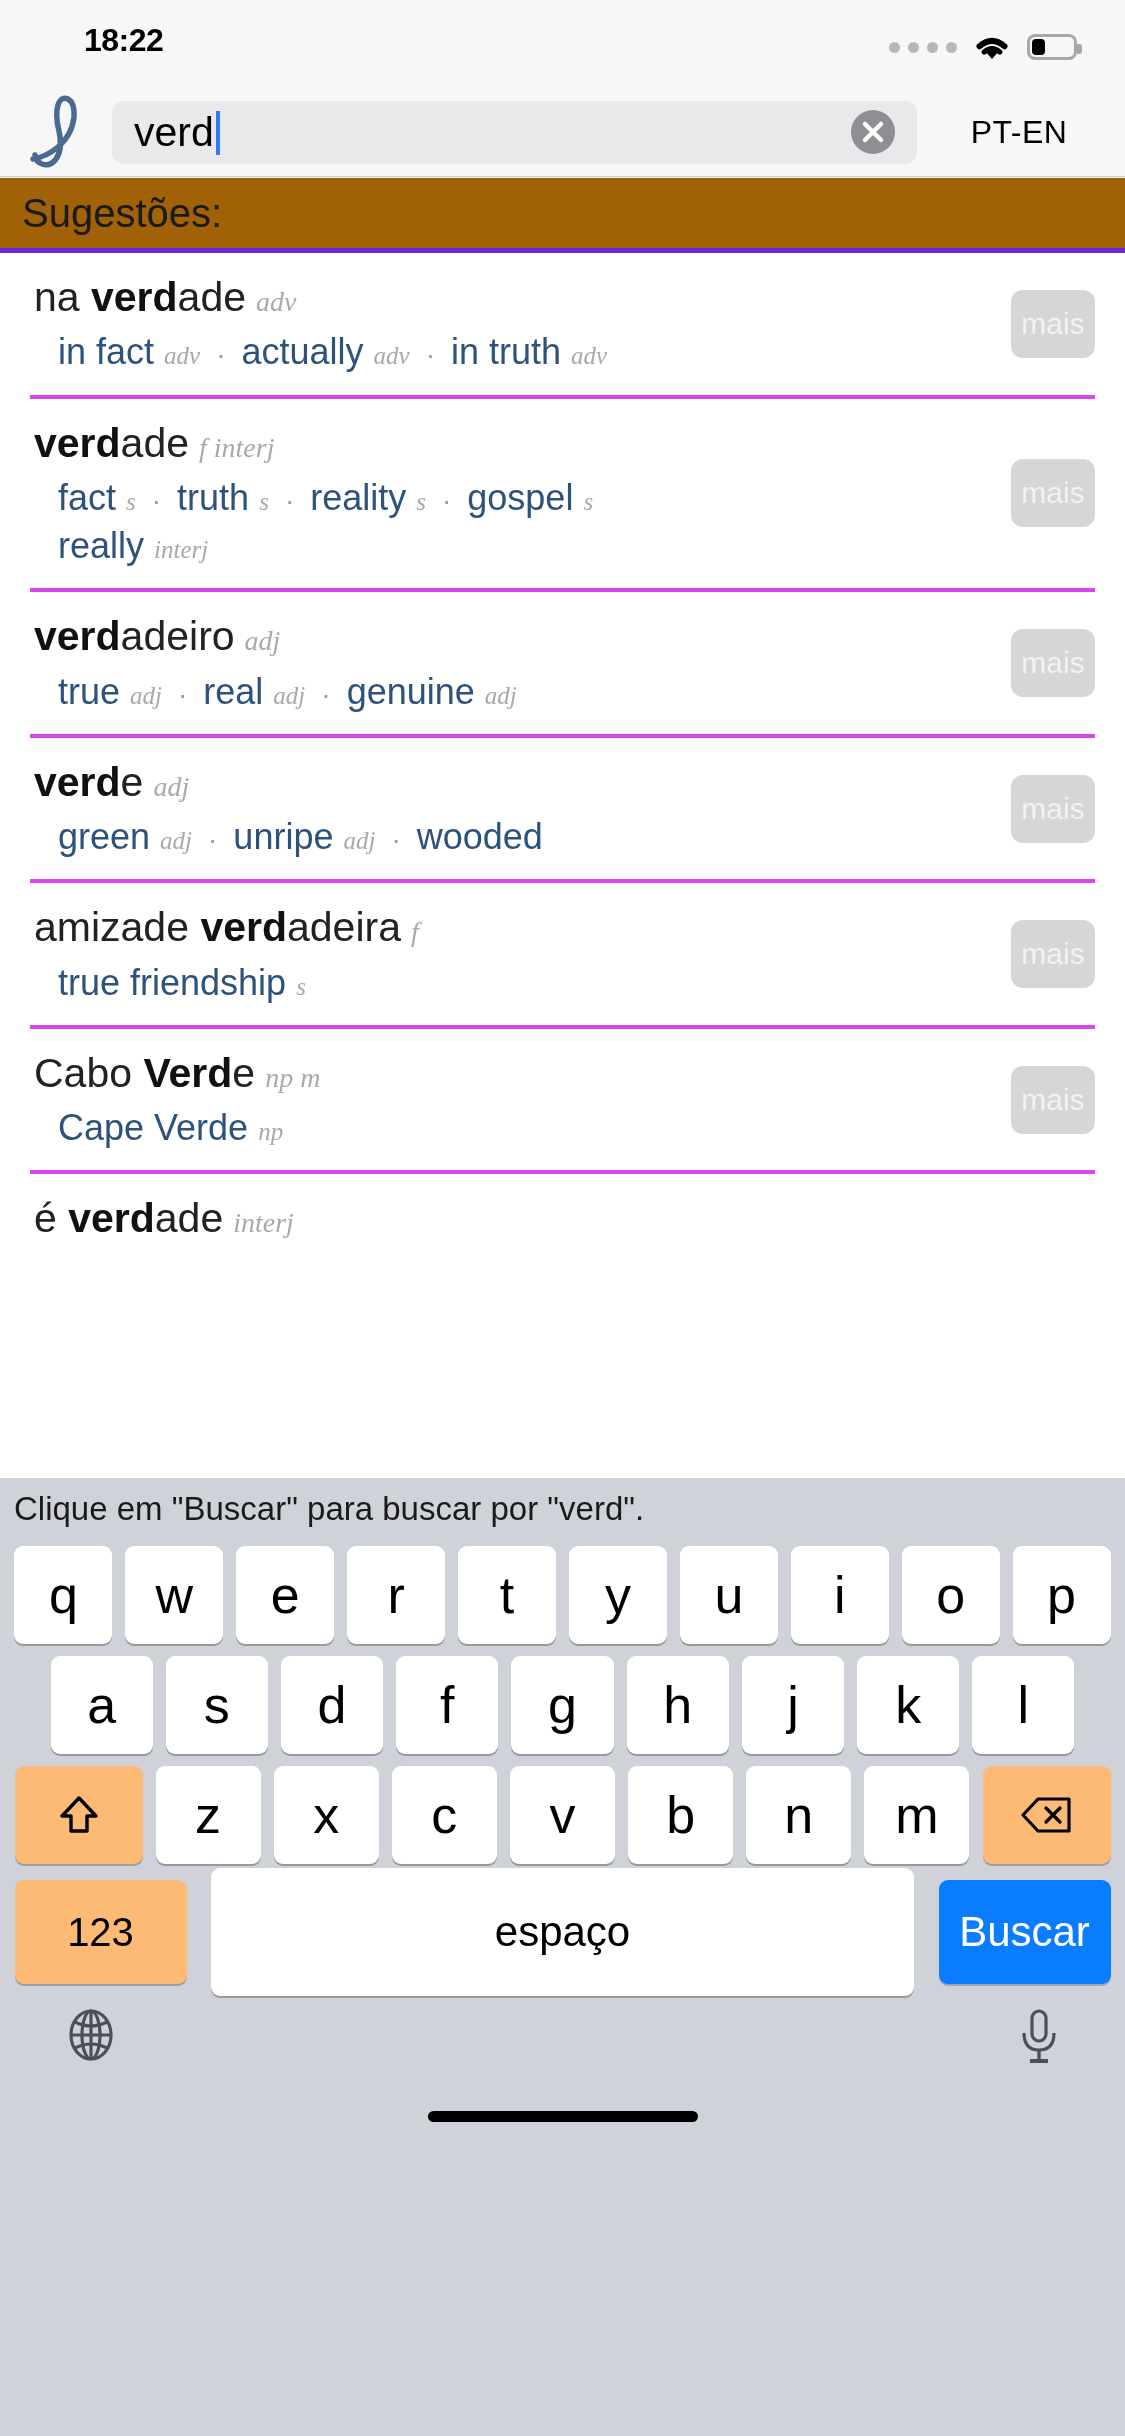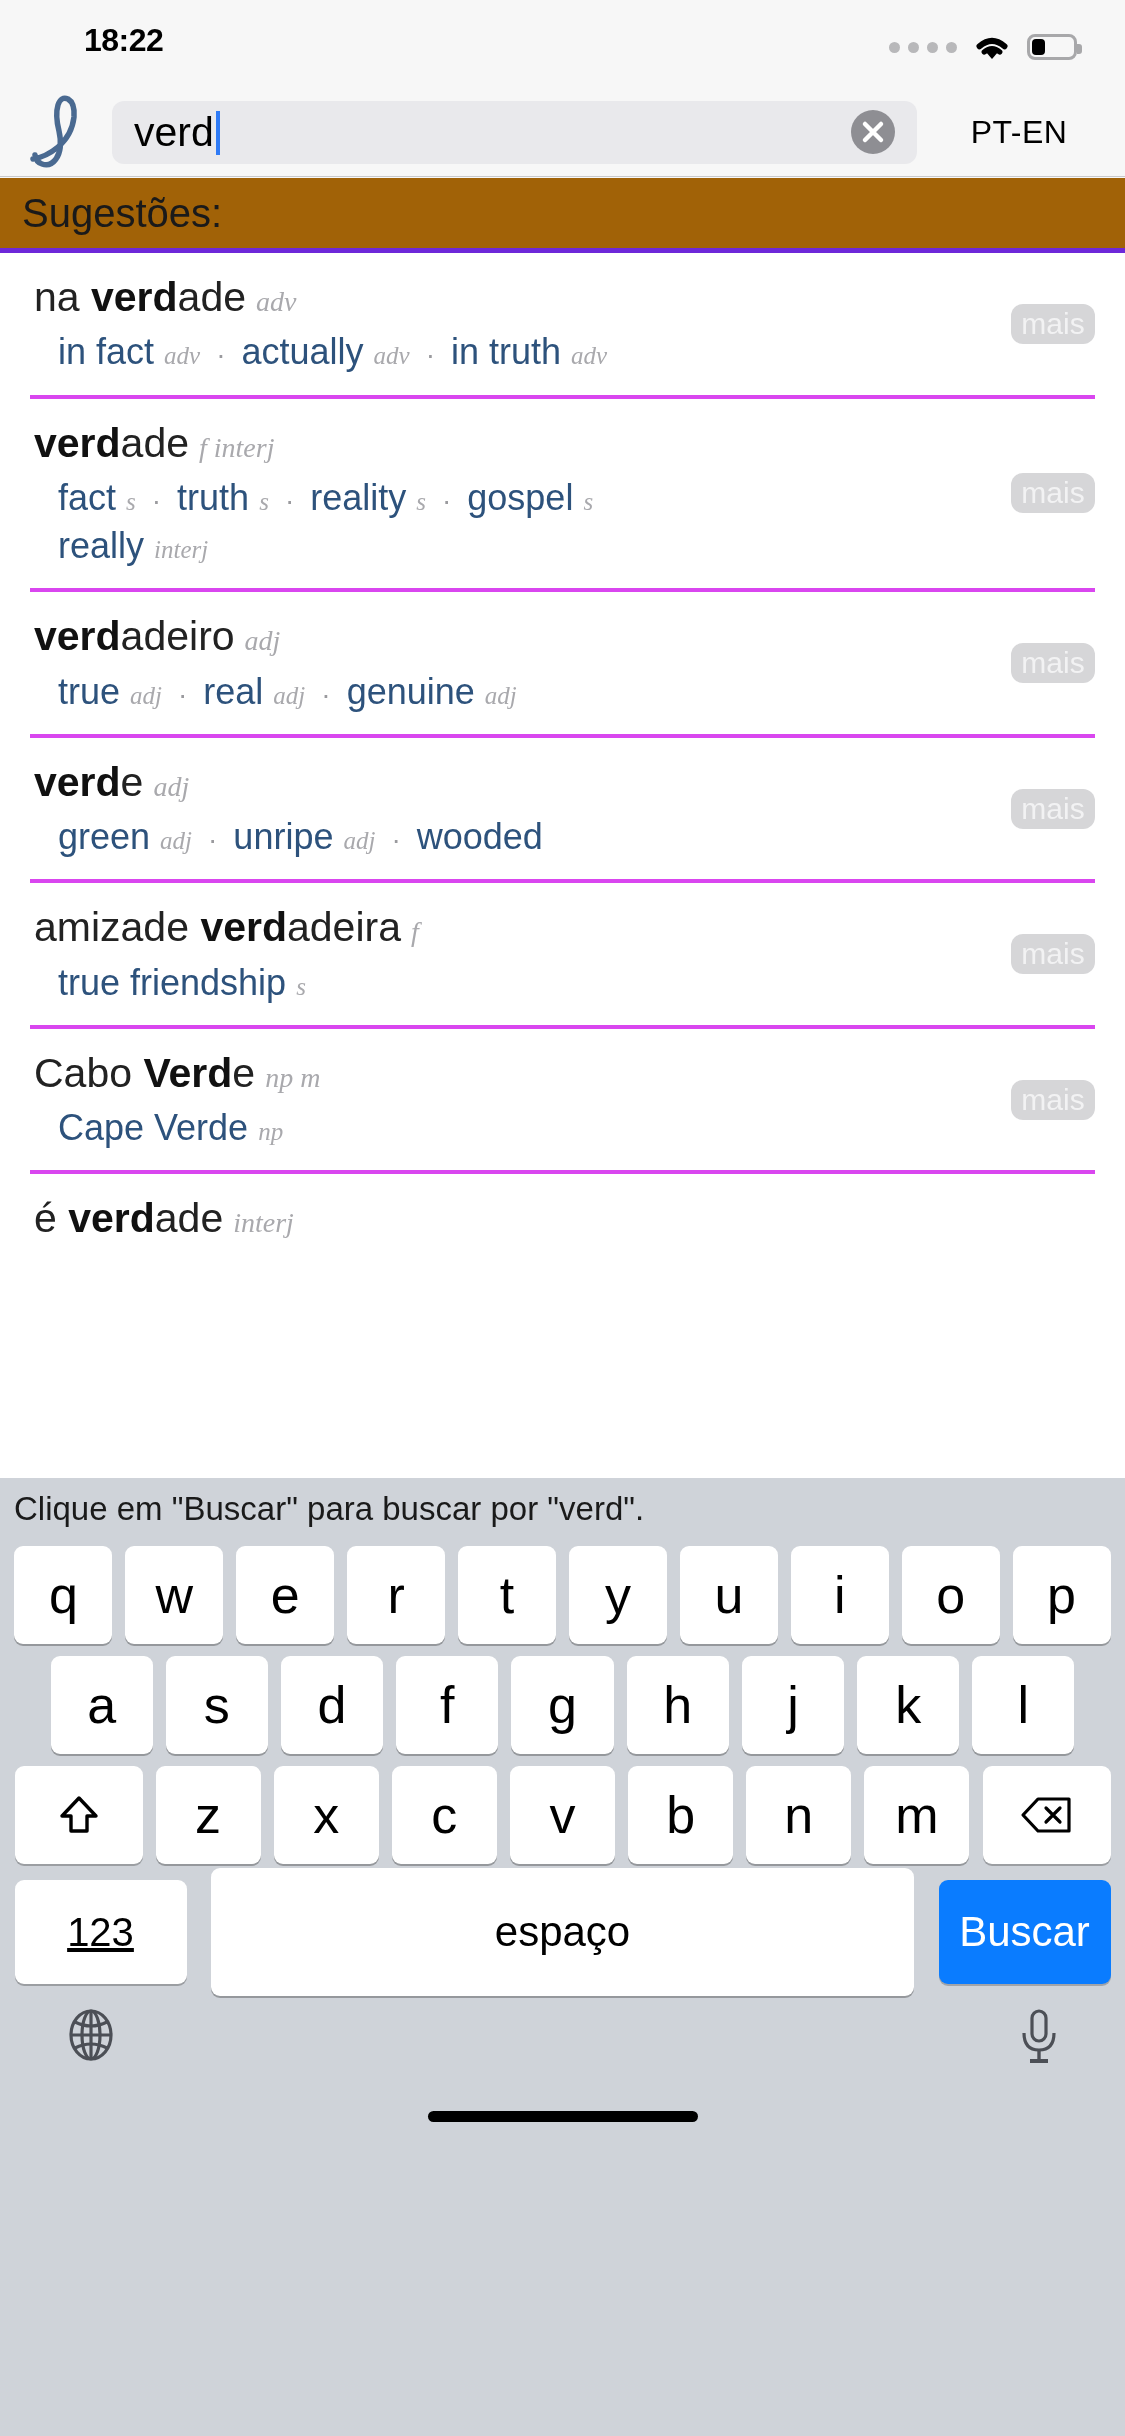--- a/index.html
+++ b/index.html
@@ -100,21 +100,21 @@
   }
   .trans {
     font-size: 36px; color: #2d527c; line-height: 1.34;
     padding-left: 28px; padding-right: 130px; margin-top: 4px;
   }
   .trans .t { color: #2d527c; }
   .trans .pos { font-size: 25px; }
   .sep { color: #9a9a9e; font-size: 28px; margin: 0 16px; }
   .mais {
     position: absolute; right: 0; top: 50%; transform: translateY(-50%);
-    width: 84px; height: 40px; border-radius: 12px; background: #d6d6d8;
+    width: 84px; height: 68px; border-radius: 12px; background: #d6d6d8;
     color: #f2f2f3; font-size: 30px; display: flex;
     align-items: center; justify-content: center;
   }
 
   
   .kb {
     position: absolute; left: 0; bottom: 0; width: 1125px; height: 958px;
     background: #cfd3d9;
   }
   .kb-hint {
@@ -125,21 +125,21 @@
   .kb-row {
     display: flex; justify-content: center; align-items: center;
     height: 110px; gap: 0;
   }
   .key {
     height: 98px; background: #fff; border-radius: 9px;
     box-shadow: 0 2px 0 rgba(0,0,0,0.28);
     display: flex; align-items: center; justify-content: center;
     font-size: 52px; color: #000; margin: 0 6.5px; flex: 1;
   }
-  .key.fn { background: #ffffff; box-shadow: 0 2px 0 rgba(0,0,0,0.25); text-decoration: underline; }
+  .key.fn { background: #fdba74; box-shadow: 0 2px 0 rgba(0,0,0,0.25); }
   .row2 { padding: 0 36px; }
   .row3 { padding: 0 0; }
   .key.wide { flex: 0 0 128px; }
   .row4 { height: 124px; }
   .key.num { flex: 0 0 172px; height: 104px; font-size: 40px; }
   .key.space { flex: 1; height: 128px; font-size: 42px; margin: 0 18px; }
   .key.search {
     flex: 0 0 172px; height: 104px; background: #0a7cff; color: #fff;
     font-size: 42px; box-shadow: 0 2px 0 rgba(0,0,0,0.22);
   }

